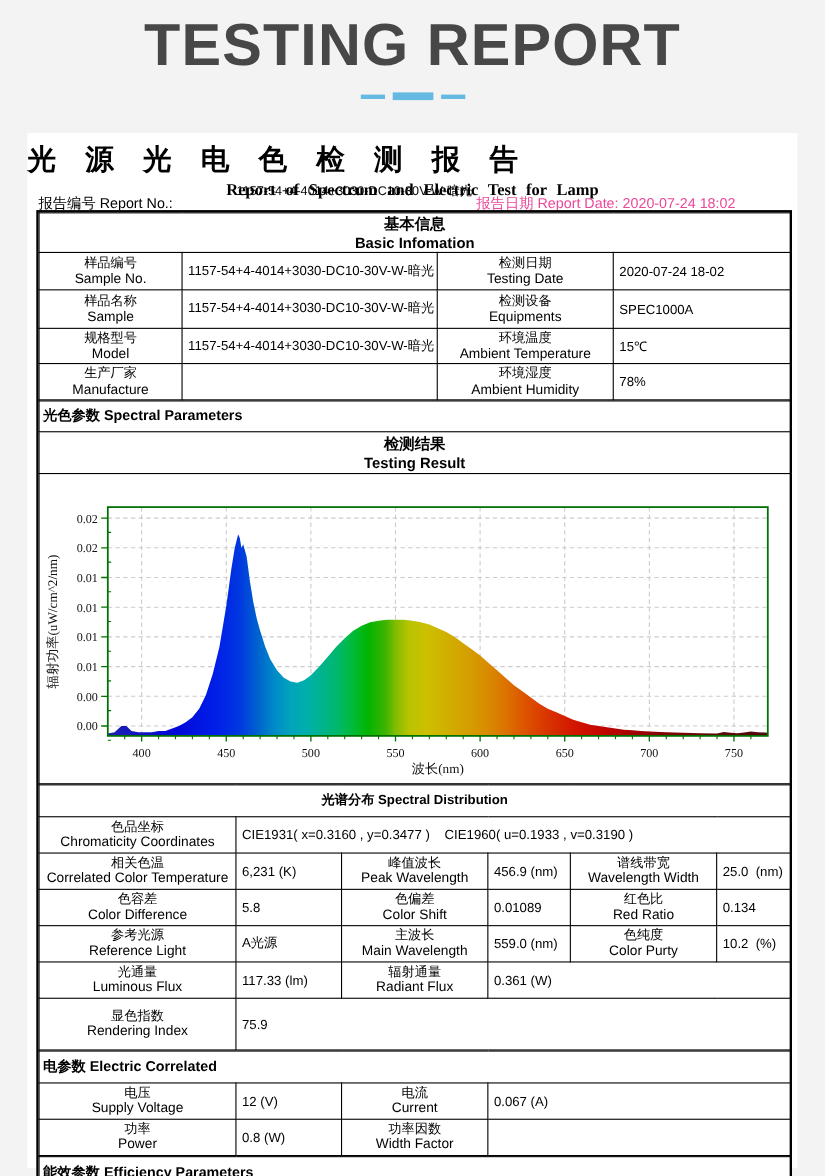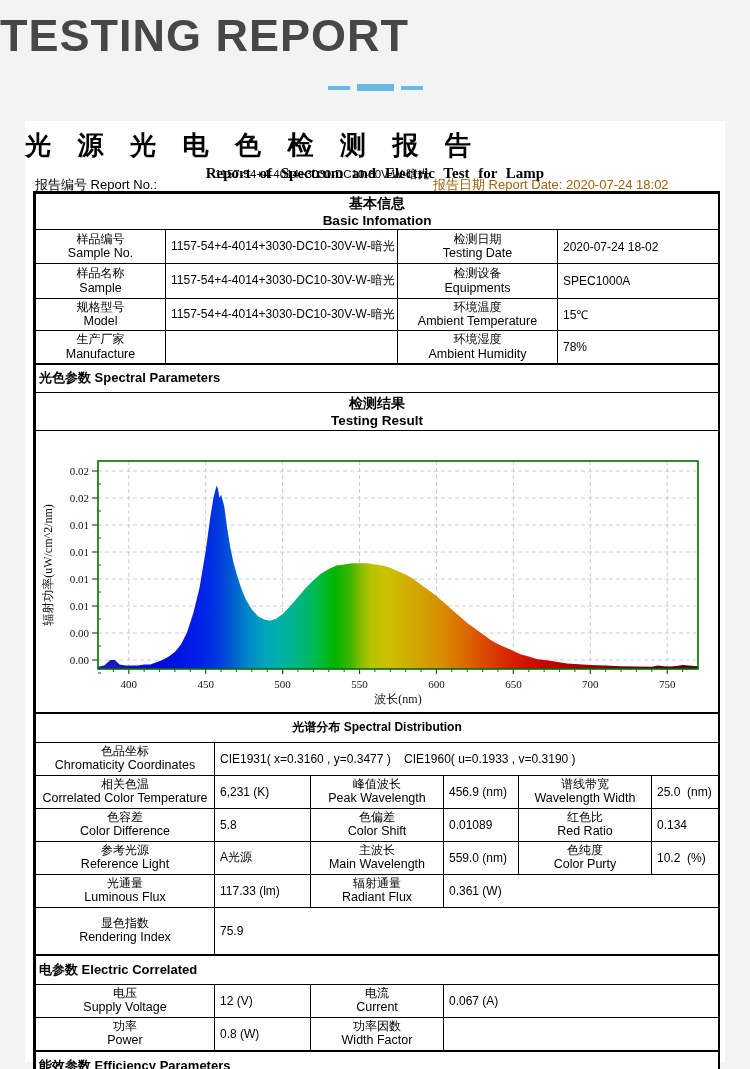--- a/index.html
+++ b/index.html
@@ -1,27 +1,27 @@
 <!DOCTYPE html>
 <html><head>
 <meta charset="utf-8">
 <style>
   html,body{margin:0;padding:0;}
   body{width:750px;height:1069px;background:#f3f3f3;font-family:"Liberation Sans",sans-serif;position:relative;overflow:hidden;}
   .page{position:absolute;left:0;top:0;width:750px;height:1069px;background:#f3f3f3;}
-  .big-title{position:absolute;left:0;top:10px;width:750px;font-family:"Liberation Sans",sans-serif;font-weight:bold;font-size:45px;color:#474747;letter-spacing:1px;}
+  .big-title{position:absolute;left:0;top:10px;width:750px;text-align:center;font-family:"Liberation Sans",sans-serif;font-weight:bold;font-size:54px;color:#474747;letter-spacing:1px;}
   .dashes{position:absolute;left:0;top:84px;width:750px;display:flex;justify-content:center;align-items:center;gap:7px;}
   .dash-s{width:22px;height:4px;background:#66b9e0;}
   .dash-m{width:37px;height:7px;background:#66b9e0;}
   .doc{position:absolute;left:25px;top:121px;width:700px;height:941px;background:#ffffff;}
   .doc-title-cn{position:absolute;left:0;top:7px;width:100%;text-align:left;font-family:"Liberation Serif",serif;font-weight:bold;font-size:26px;color:#000;letter-spacing:10px;}
   .doc-title-en{position:absolute;left:0;top:44px;width:100%;text-align:center;font-family:"Liberation Serif",serif;font-weight:bold;font-size:15px;color:#000;word-spacing:5px;}
   .rep-label{position:absolute;left:10px;top:55px;font-size:13px;color:#000;}
   .rep-no{position:absolute;left:190px;top:47px;width:228px;font-size:11.5px;line-height:1.1;color:#000;word-break:break-all;}
-  .rep-date{position:absolute;left:408px;top:55px;font-size:13px;color:#a16207;}
+  .rep-date{position:absolute;left:408px;top:55px;font-size:13px;color:#ec4899;}
   .tblwrap{position:absolute;left:8px;top:70px;width:687px;border:2px solid #000;box-sizing:border-box;background:#fff;}
   table{border-collapse:collapse;table-layout:fixed;width:683px;}
   td{border:1px solid #000;font-size:12px;color:#000;padding:1px 2px;overflow:hidden;vertical-align:middle;}
   td.lab{text-align:center;line-height:1.2;}
   td.val{text-align:left;padding-left:5px;white-space:pre-wrap;}
   td.val-wrap{word-break:break-all;line-height:1.15;}
   .cn{display:block;font-size:12px;}
   .en{display:block;font-size:12.5px;}
   td.sec-head{text-align:center;font-weight:bold;}
   td.sec-head .cn{font-size:14px;}

